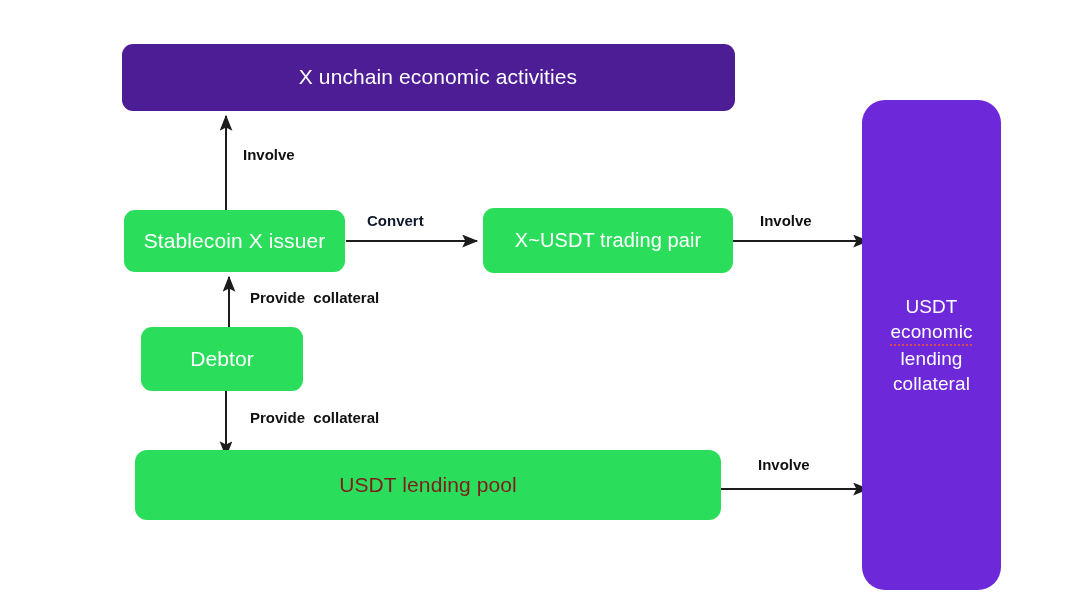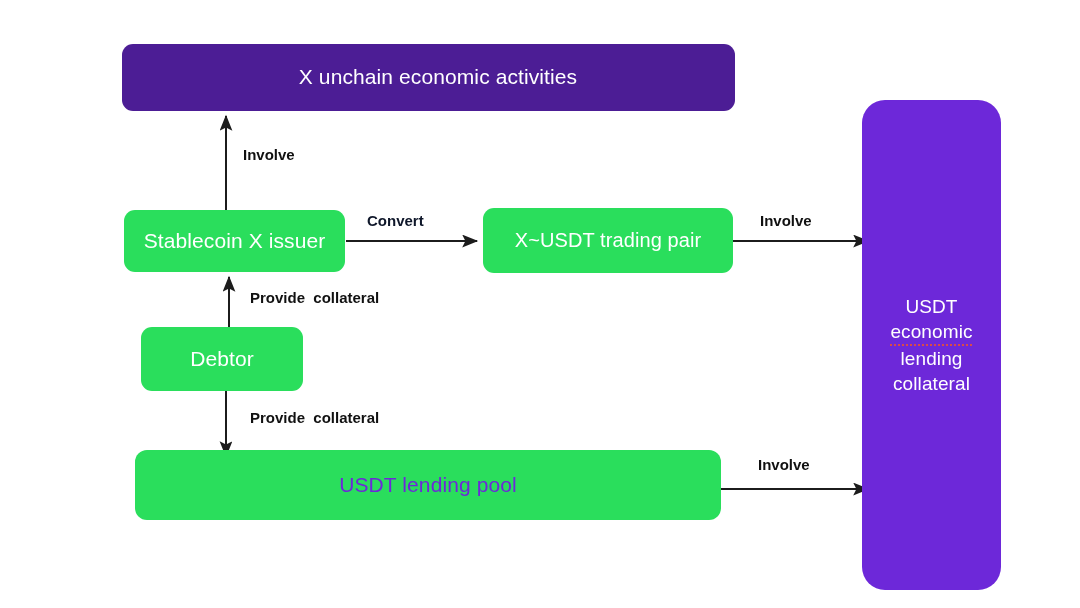--- a/index.html
+++ b/index.html
@@ -138,21 +138,21 @@
   </svg>
 
   <div class="node" id="node-top" style="background: #4c1d95; color: rgb(255, 255, 255); padding-left: 19px;">X unchain economic activities</div>
 
   <div class="node" id="node-issuer" style="background: rgb(42, 222, 92); color: rgb(255, 255, 255);">Stablecoin X issuer</div>
 
   <div class="node" id="node-pair" style="background: rgb(42, 222, 92); color: rgb(255, 255, 255);">X~USDT trading pair</div>
 
   <div class="node" id="node-debtor" style="background: rgb(42, 222, 92); color: rgb(255, 255, 255);">Debtor</div>
 
-  <div class="node" id="node-pool" style="background: rgb(42, 222, 92); color: #6d28d9;">USDT lending pool</div>
+  <div class="node" id="node-pool" style="background: rgb(42, 222, 92); color: #7f1d1d;">USDT lending pool</div>
 
   <div class="node" id="node-usdt" style="background: #6d28d9; color: rgb(255, 255, 255); border-radius: 23px;">
     <span class="line">USDT</span>
     <span class="line misspelled">economic</span>
     <span class="line">lending</span>
     <span class="line">collateral</span>
   </div>
 
   <div class="edge-label" id="label-involve-top" style="color: rgb(17, 17, 17);">Involve</div>
 

